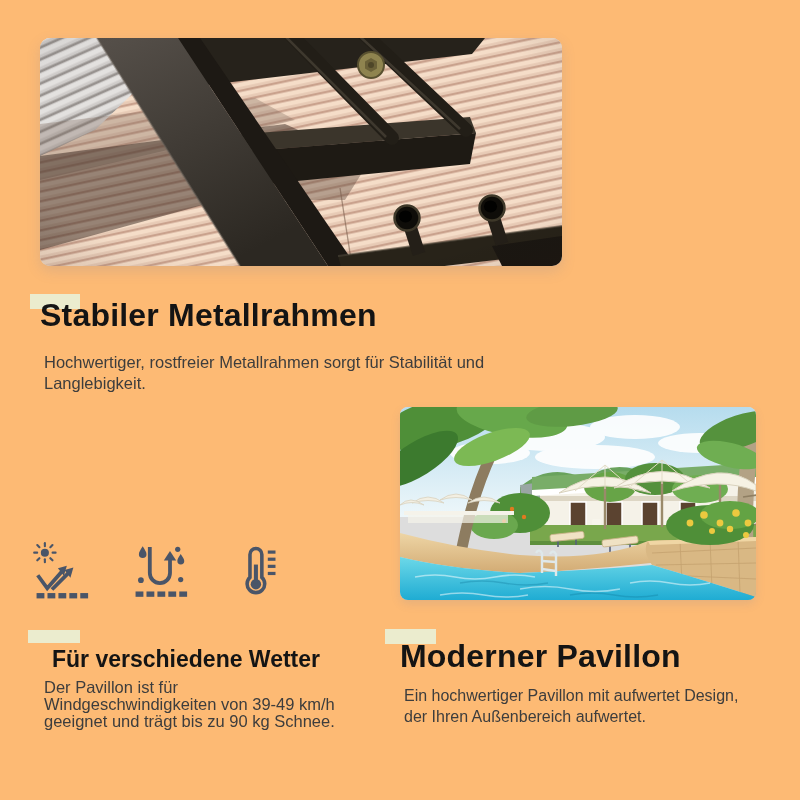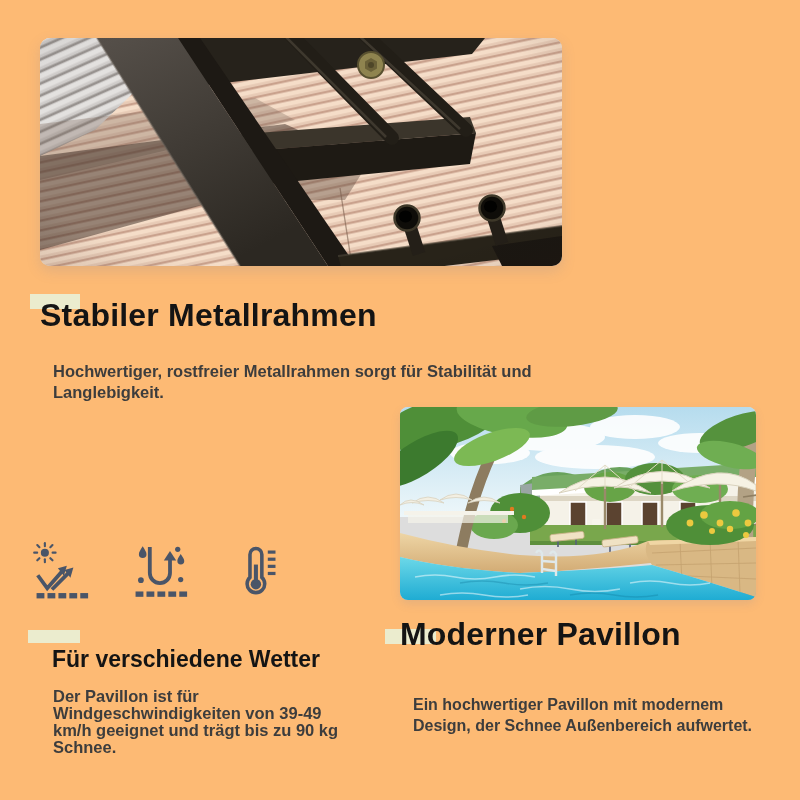--- a/index.html
+++ b/index.html
@@ -13,26 +13,26 @@
   #pool-photo{left:400px;top:407px;width:356px;height:193px;border-radius:8px;
     box-shadow:0 4px 10px rgba(100,120,170,0.15);}
   .photo svg{display:block;width:100%;height:100%;}
   .hl{position:absolute;background:#ebecce;z-index:0;}
   #hl-frame{left:30px;top:294px;width:50px;height:15px;}
   #hl-weather{left:28px;top:630px;width:52px;height:13px;}
   #hl-pavilion{left:385px;top:629px;width:51px;height:15px;}
   .title-lg{position:absolute;margin:0;font-weight:700;font-size:32px;
     letter-spacing:0.2px;white-space:nowrap;z-index:1;color:#141414;}
   #frame-title{left:40px;top:297px;}
-  #pavilion-title{left:400px;top:616px;}
+  #pavilion-title{left:400px;top:638px;}
   .title-md{position:absolute;margin:12px;font-weight:700;font-size:23px;
     white-space:nowrap;z-index:1;color:#141414;}
   #weather-title{left:40px;top:634px;}
-  .body-text{position:absolute;margin:13px;font-size:16.5px;line-height:21px;
-    color:#3d3d3d;z-index:1;font-weight:bold;}
+  .body-text{position:absolute;margin:4px;font-size:16.5px;line-height:21px;
+    color:#3d3d3d;z-index:1;}
   #frame-body{left:40px;top:348px;width:512px;}
   #weather-body{left:40px;top:675px;width:300px;line-height:17px;}
   #pavilion-body{left:400px;top:682px;width:350px;font-size:16px;line-height:20.5px;}
   .icon-abs{position:absolute;}
   #icon-uv{left:33px;top:542px;}
   #icon-water{left:132px;top:541px;}
   #icon-thermo{left:228px;top:542px;}
 </style>
 </head>
 <body>
@@ -323,15 +323,15 @@
       </g>
     </svg>
   </div>
 
   <div class="hl" id="hl-weather"></div>
   <h2 class="title-md" id="weather-title">Für verschiedene Wetter</h2>
   <p class="body-text" id="weather-body">Der Pavillon ist für Windgeschwindigkeiten von 39-49 km/h geeignet und trägt bis zu 90 kg Schnee.</p>
 
   <div class="hl" id="hl-pavilion"></div>
   <h2 class="title-lg" id="pavilion-title">Moderner Pavillon</h2>
-  <p class="body-text" id="pavilion-body">Ein hochwertiger Pavillon mit modernem Design, der Schnee Außenbereich aufwertet.</p>
+  <p class="body-text" id="pavilion-body">Ein hochwertiger Pavillon mit aufwertet Design, der Ihren Außenbereich aufwertet.</p>
 
 </div>
 
 </body></html>

